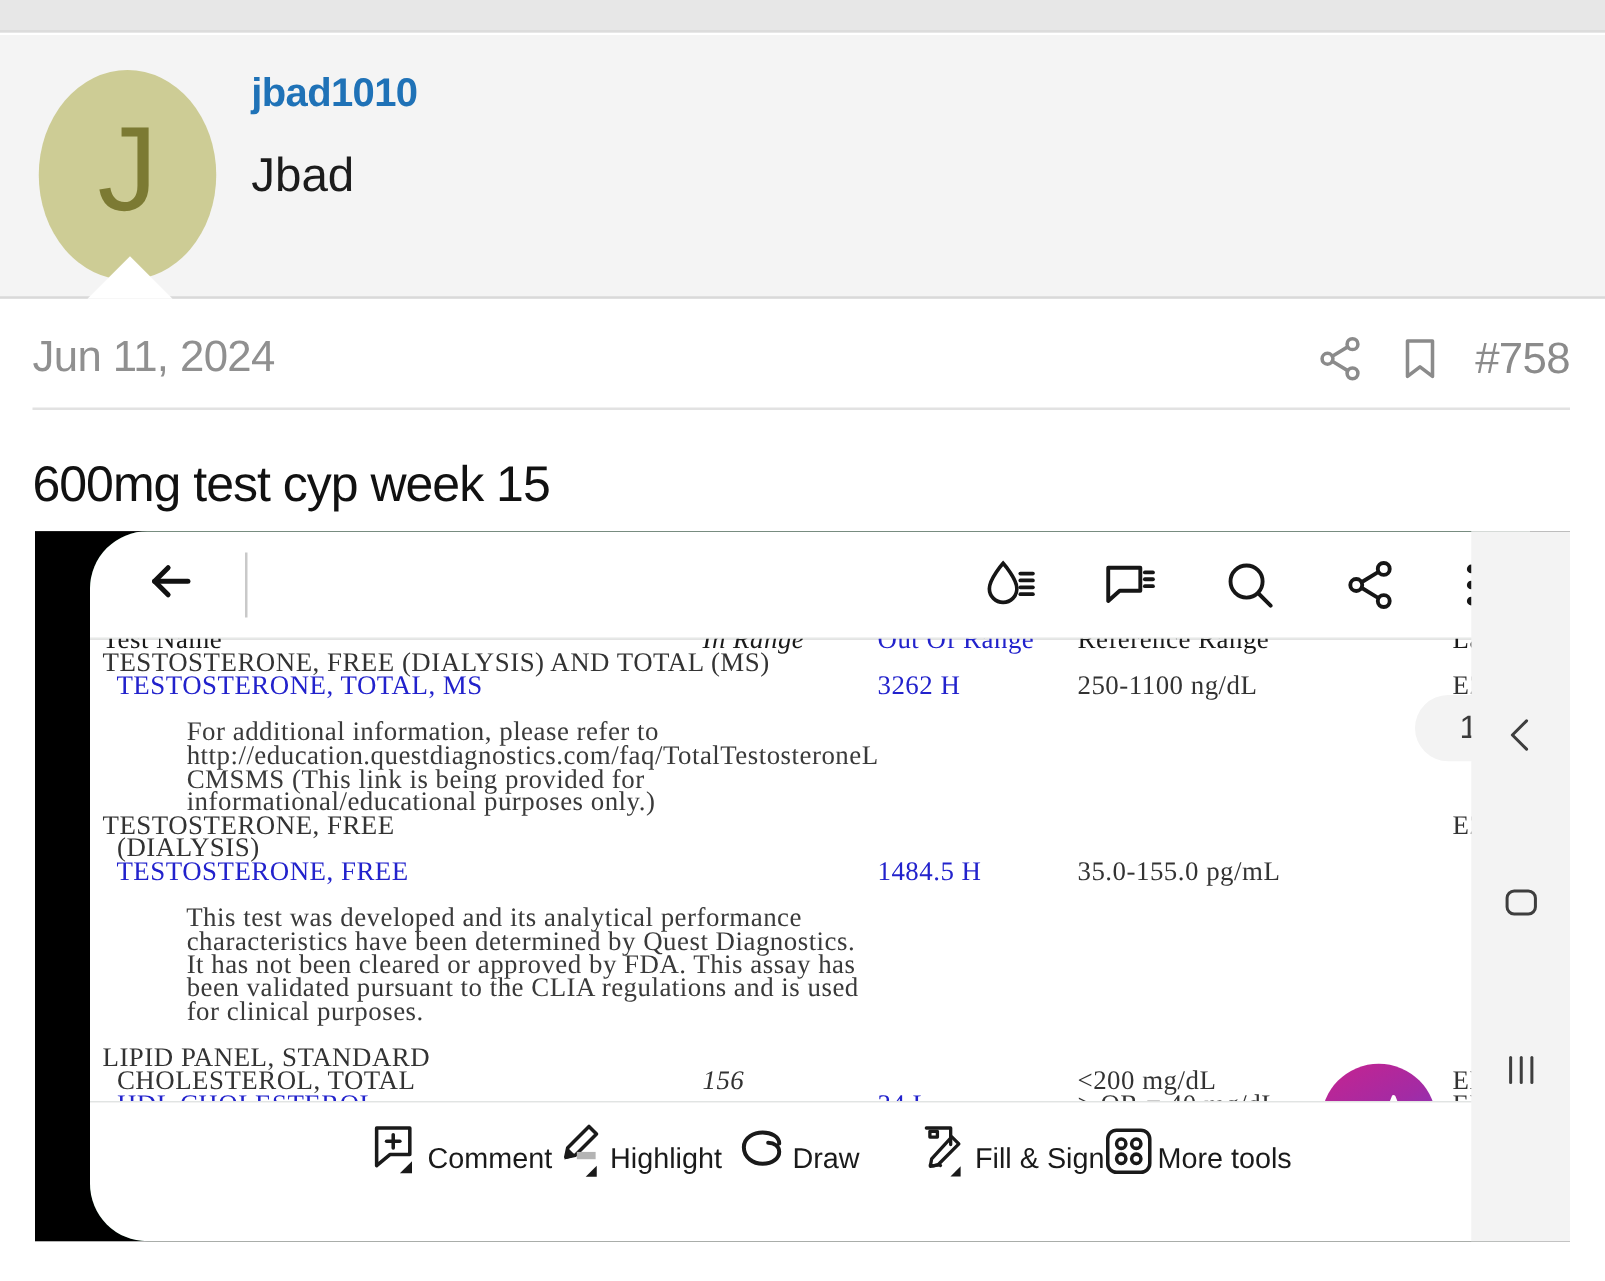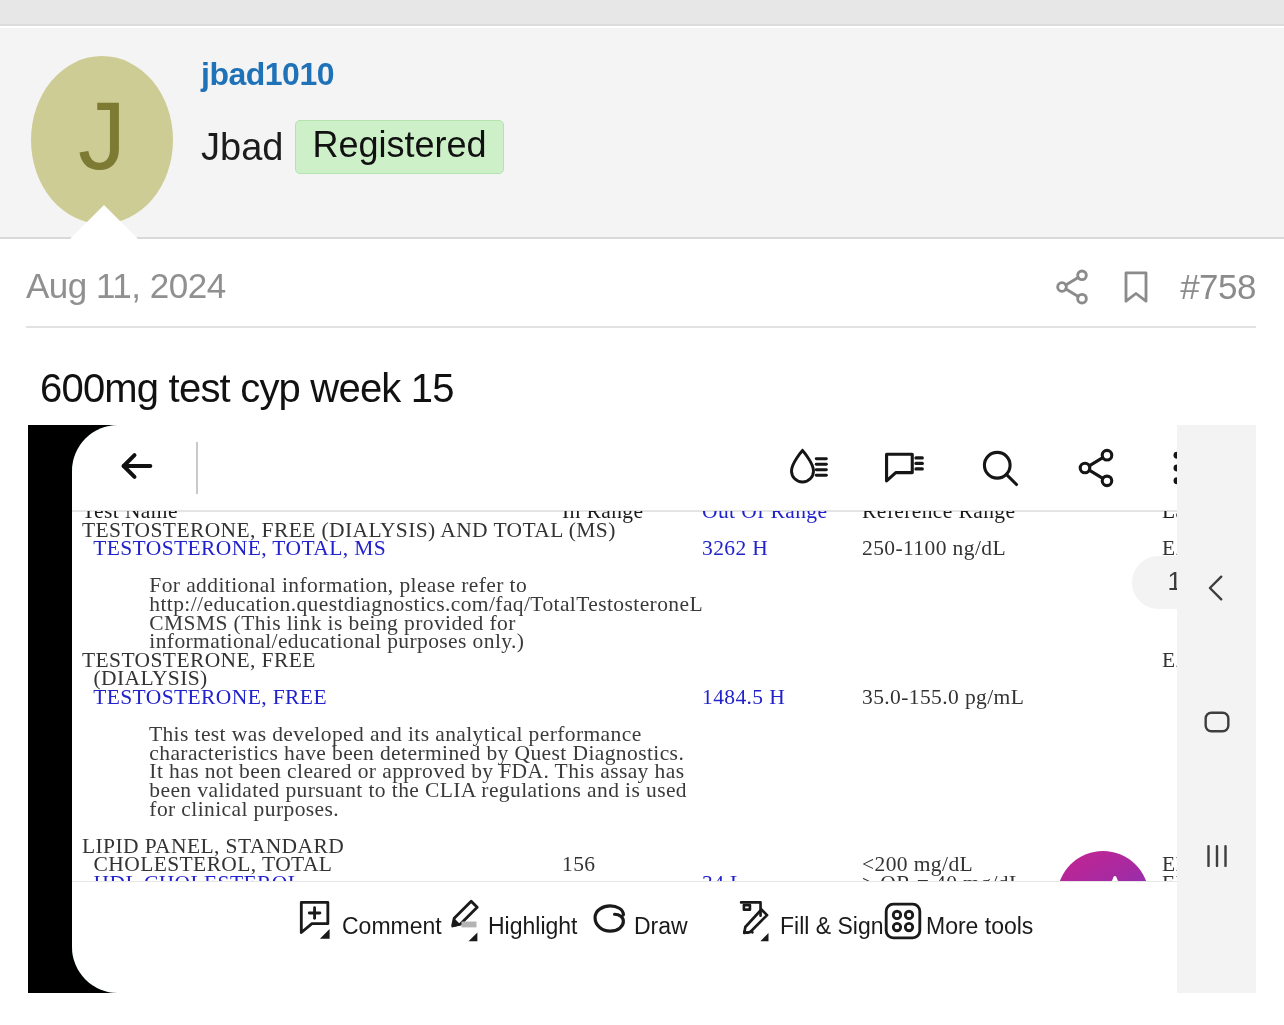--- a/index.html
+++ b/index.html
@@ -30,21 +30,21 @@
   .avatar-letter {
     font-size: 96px; color: #7c7a33; font-weight: 400;
     line-height: 1; letter-spacing: 0; transform: translateY(-4px);
   }
   .poster-name {
     position: absolute; left: 201px; top: 28px;
     font-size: 32px; font-weight: bold; color: #1f72b7; letter-spacing: -0.5px;
   }
   .poster-sub {
     position: absolute; left: 201px; top: 92px;
-    display: flex; align-items: center; gap: 12px;
+    display: flex; align-items: center; gap: 30px; flex-direction: column;
   }
   .poster-realname { font-size: 38px; color: #1c1c1c; }
   .badge {
     font-size: 36px; color: #111; background: #cdf0c9;
     border: 1px solid #b5e3b0; border-radius: 5px;
     padding: 6px 16px 10px 16px; line-height: 1;
   }
   .notch {
     position: absolute; left: 70px; bottom: -2px;
     width: 0; height: 0;
@@ -68,21 +68,21 @@
     display: flex; align-items: flex-start; justify-content: space-between;
   }
   .post-date { font-size: 35px; color: #909090; letter-spacing: -0.5px; }
   .meta-actions { display: flex; align-items: center; gap: 24px; }
   .meta-icon { width: 40px; height: 42px; color: #8b8b8b; display: block; }
   .post-number { font-size: 35px; color: #8b8b8b; letter-spacing: -0.5px; }
 
   
   .post-title {
     position: absolute; left: 26px; top: 366px;
-    font-size: 40px; color: #111; letter-spacing: -0.8px; margin-left: 14px;
+    font-size: 40px; color: #111; letter-spacing: -0.8px;
   }
 
   
   .shot {
     position: absolute; left: 28px; top: 425px;
     width: 1228px; height: 568px;
     overflow: hidden; background: #000;
   }
   .shot-bezel {
     position: absolute; left: 0; top: 0; width: 1228px; height: 568px;
@@ -123,21 +123,21 @@
     position: absolute; left: 0; top: -12px;
     width: 1152px;
     font-family: "Liberation Serif", serif;
     font-size: 21.5px;
     color: #333333;
     white-space: pre;
     letter-spacing: 0.4px;
   }
   .doc .row { position: relative; height: 18.6px; }
   .doc .c-name  { position: absolute; left: 10px; }
-  .doc .c-in    { position: absolute; left: 490px; }
+  .doc .c-in    { position: absolute; left: 490px; font-style: italic; }
   .doc .c-out   { position: absolute; left: 630px; color: #2222cc; }
   .doc .c-ref   { position: absolute; left: 790px; }
   .doc .c-lab   { position: absolute; left: 1090px; }
   .doc .blue { color: #2222cc; }
   .doc .hdr { color: #1a1a1a; }
   .doc .note { position: absolute; left: 60px; color: #3a3a3a; }
   .doc-topline {
     position: absolute; left: 0; top: 0; width: 1152px; height: 1px;
     background: #e3e3e3;
   }
@@ -193,29 +193,28 @@
 <div class="poster-card">
 
   <div class="avatar">
     <span class="avatar-letter">J</span>
   </div>
 
   <a class="poster-name">jbad1010</a>
 
   <div class="poster-sub">
     <span class="poster-realname">Jbad</span>
-    <span class="badge">Registered</span>
   </div>
 
   <div class="notch-edge"></div>
   <div class="notch"></div>
 </div>
 
 <div class="meta-row">
-  <span class="post-date">Aug 11, 2024</span>
+  <span class="post-date">Jun 11, 2024</span>
 
   <span class="meta-actions">
     <span>
       <svg class="meta-icon" viewBox="0 0 24 24" fill="none" stroke="currentColor" stroke-width="1.7" stroke-linecap="round" stroke-linejoin="round">
         <circle cx="18" cy="5" r="2.6"></circle>
         <circle cx="6" cy="12" r="2.6"></circle>
         <circle cx="18" cy="19" r="2.6"></circle>
         <line x1="8.3" y1="10.8" x2="15.7" y2="6.3"></line>
         <line x1="8.3" y1="13.2" x2="15.7" y2="17.7"></line>
       </svg>

